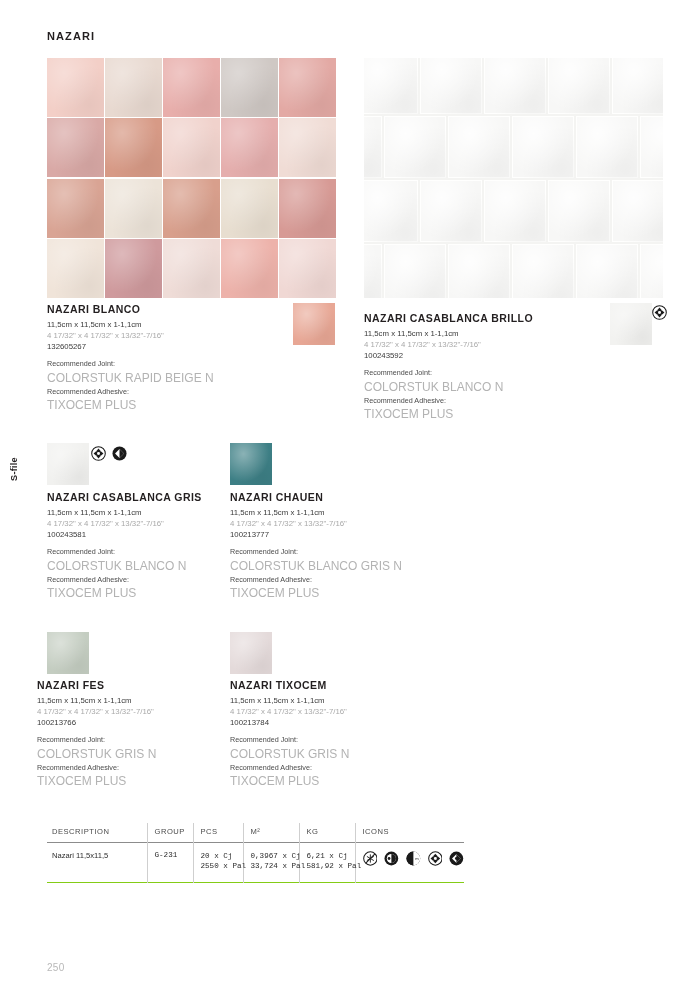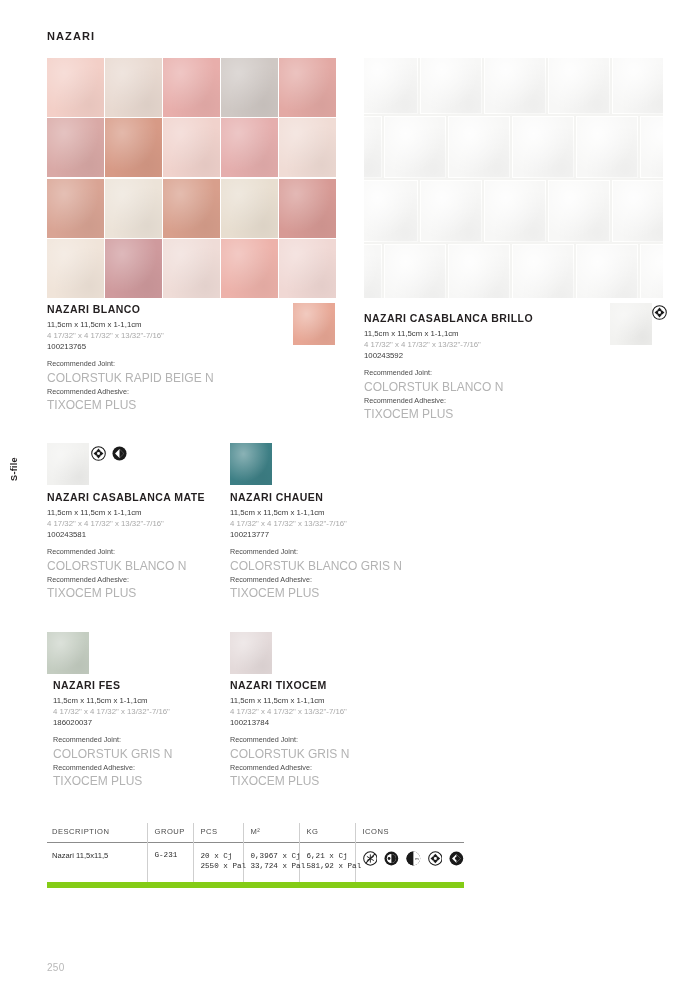--- a/index.html
+++ b/index.html
@@ -173,21 +173,21 @@
     color: #4a4a4a;
     padding-top: 4px;
   }
   .spec-table thead tr { border-bottom: 1px solid #8c8c8c; }
   .spec-table tbody td {
     font-size: 7.6px;
     color: #2b2b2b;
     padding-top: 8px;
     padding-bottom: 10px;
   }
-  .spec-table tbody tr { border-bottom: 6px solid #84cc16; }
+  .spec-table tbody tr { border-bottom: 1px solid #84cc16; }
   .cell-desc { font-weight: bold; color: #231f20; }
   .cell-faint { color: #bdbdbd; font-family: Liberation Mono, monospace; }
   .cell-faint div { line-height: 1.35; white-space: nowrap; }
   .td-icons { border-left: 1px solid #cfcfcf; }
   .table-icon-row { display: flex; gap: 7px; align-items: center; }
   .table-icon { width: 15px; height: 15px; display: block; }
 
   
   .page-number {
     position: absolute;
@@ -256,21 +256,21 @@
       <div class="brick" style="left: 148px; top: 186px; width: 62px; height: 62px; background: rgb(247, 247, 246);"></div>
       <div class="brick" style="left: 212px; top: 186px; width: 62px; height: 62px; background: rgb(247, 247, 246);"></div>
       <div class="brick" style="left: 276px; top: 186px; width: 62px; height: 62px; background: rgb(247, 247, 246);"></div>
     </div>
 </div>
 
 <div class="product" style="left:47px; top:303px;">
   <div class="prod-name">NAZARI BLANCO</div>
   <div class="prod-line">11,5cm x 11,5cm x 1-1,1cm</div>
   <div class="prod-line faint">4 17/32" x 4 17/32" x 13/32"-7/16"</div>
-  <div class="prod-line code">100213765</div>
+  <div class="prod-line code">132605267</div>
   <div class="prod-spacer"></div>
   <div class="rec-label">Recommended Joint:</div>
   <div class="rec-value">COLORSTUK RAPID BEIGE N</div>
   <div class="rec-label">Recommended Adhesive:</div>
   <div class="rec-value">TIXOCEM PLUS</div>
 </div>
 <div class="swatch" style="left: 293px; top: 303px; background: rgb(232, 167, 149);" id="sw-0"></div>
 
 <div class="product" style="left:364px; top:303px;margin-top:9px;">
   <div class="prod-name">NAZARI CASABLANCA BRILLO</div>
@@ -305,21 +305,21 @@
     <path d="M16 16 L21 11 L26.5 16 L21 21 Z" fill="#1a1a1a"></path>
     <circle cx="16" cy="16" r="3.1" fill="#ffffff"></circle>
   </svg>
   <svg class="pic-icon" viewBox="0 0 32 32">
     <circle cx="16" cy="16" r="15" fill="#1a1a1a"></circle>
     <path d="M16 6.5 L25.5 16 L16 25.5 L6.5 16 Z" fill="#ffffff"></path>
     <path d="M16 6.5 L25.5 16 L16 25.5 Z" fill="#1a1a1a"></path>
   </svg>
 </div>
 <div class="product" style="left:47px; top:491px;">
-  <div class="prod-name">NAZARI CASABLANCA MATE</div>
+  <div class="prod-name">NAZARI CASABLANCA GRIS</div>
   <div class="prod-line">11,5cm x 11,5cm x 1-1,1cm</div>
   <div class="prod-line faint">4 17/32" x 4 17/32" x 13/32"-7/16"</div>
   <div class="prod-line code">100243581</div>
   <div class="prod-spacer"></div>
   <div class="rec-label">Recommended Joint:</div>
   <div class="rec-value">COLORSTUK BLANCO N</div>
   <div class="rec-label">Recommended Adhesive:</div>
   <div class="rec-value">TIXOCEM PLUS</div>
 </div>
 
@@ -330,25 +330,25 @@
   <div class="prod-line faint">4 17/32" x 4 17/32" x 13/32"-7/16"</div>
   <div class="prod-line code">100213777</div>
   <div class="prod-spacer"></div>
   <div class="rec-label">Recommended Joint:</div>
   <div class="rec-value">COLORSTUK BLANCO GRIS N</div>
   <div class="rec-label">Recommended Adhesive:</div>
   <div class="rec-value">TIXOCEM PLUS</div>
 </div>
 
 <div class="swatch" style="left: 47px; top: 632px; background: rgb(196, 205, 193);" id="sw-4"></div>
-<div class="product" style="left:53px; top:679px;">
+<div class="product" style="left:37px; top:679px;">
   <div class="prod-name">NAZARI FES</div>
   <div class="prod-line">11,5cm x 11,5cm x 1-1,1cm</div>
   <div class="prod-line faint">4 17/32" x 4 17/32" x 13/32"-7/16"</div>
-  <div class="prod-line code">186020037</div>
+  <div class="prod-line code">100213766</div>
   <div class="prod-spacer"></div>
   <div class="rec-label">Recommended Joint:</div>
   <div class="rec-value">COLORSTUK GRIS N</div>
   <div class="rec-label">Recommended Adhesive:</div>
   <div class="rec-value">TIXOCEM PLUS</div>
 </div>
 
 <div class="swatch" style="left: 230px; top: 632px; background: rgb(228, 218, 218);" id="sw-5"></div>
 <div class="product" style="left:230px; top:679px;">
   <div class="prod-name">NAZARI TIXOCEM</div>

